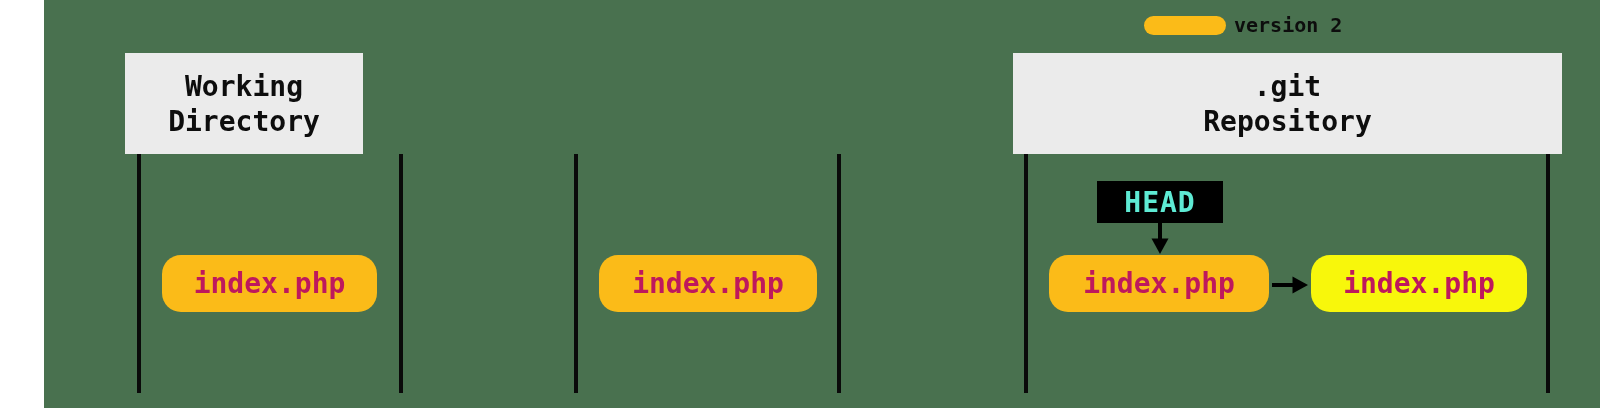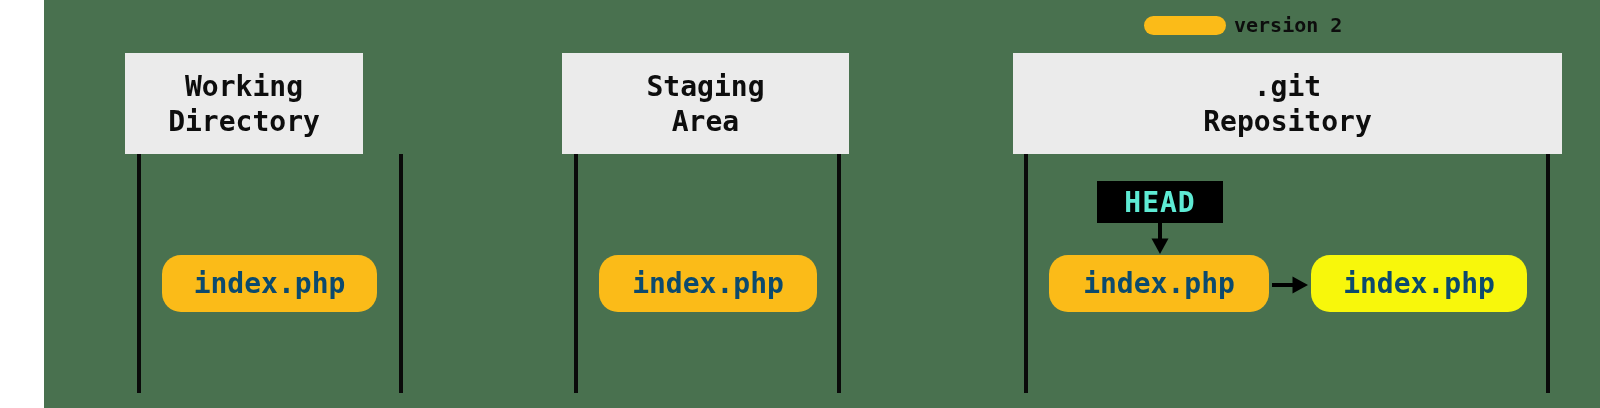--- a/index.html
+++ b/index.html
@@ -78,21 +78,21 @@
   .pill {
     position: absolute;
     top: 255px;
     height: 57px;
     border-radius: 19px;
     display: flex;
     align-items: center;
     justify-content: center;
     font-size: 28px;
     font-weight: bold;
-    color: #0c4a6e;
+    color: #be185d;
   }
   #pill-wd      { left: 118px;  width: 215px; }
   #pill-sa      { left: 555px;  width: 218px; }
   #pill-repo-v2 { left: 1005px; width: 220px; }
   #pill-repo-v1 { left: 1267px; width: 216px; }
 
   
   .head-box {
     position: absolute;
     left: 1053px;
@@ -119,22 +119,20 @@
 
   <div class="legend">
     <div class="legend-item">
       <span class="legend-swatch" style="background-color: rgb(251, 187, 24);"></span>
       <span class="legend-label">version 2</span>
     </div>
   </div>
 
   <div class="col-header" id="hdr-wd">Working
 Directory</div>
-  <div class="col-header" id="hdr-sa">Staging
-Area</div>
   <div class="col-header" id="hdr-repo">.git
 Repository</div>
 
   <div class="vline" id="vl-wd-l"></div>
   <div class="vline" id="vl-wd-r"></div>
   <div class="vline" id="vl-sa-l"></div>
   <div class="vline" id="vl-sa-r"></div>
   <div class="vline" id="vl-repo-l"></div>
   <div class="vline" id="vl-repo-r"></div>
 

